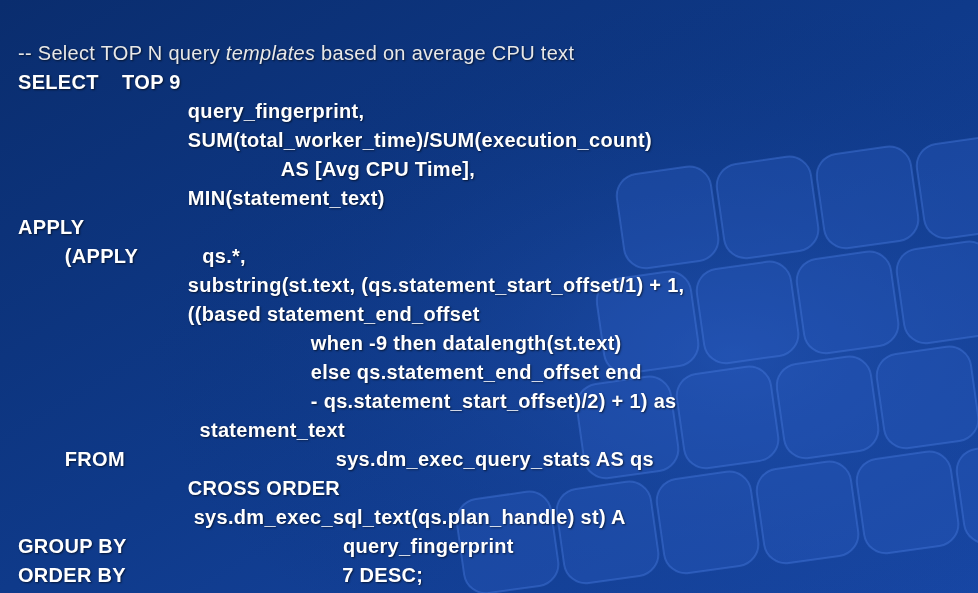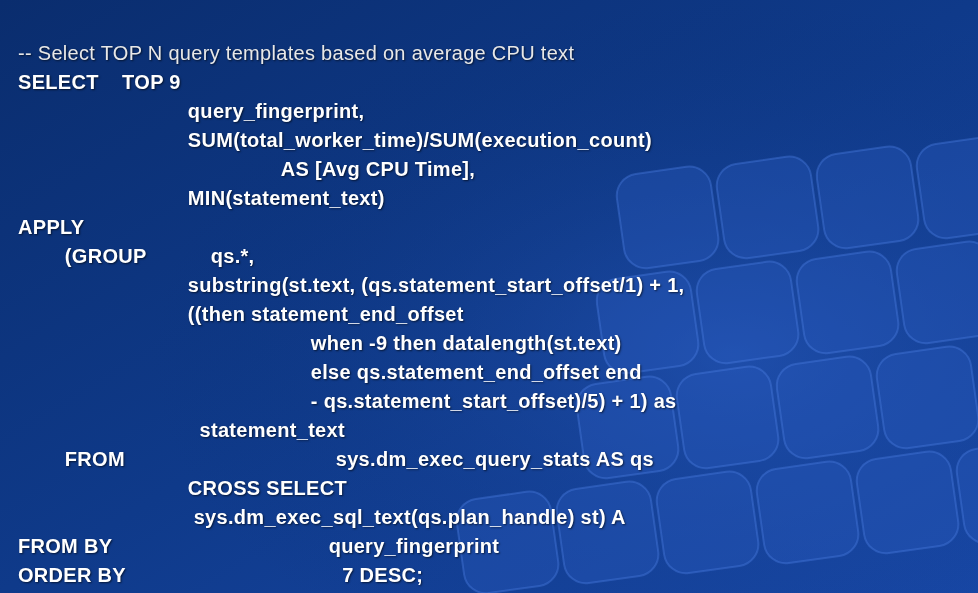--- a/index.html
+++ b/index.html
@@ -33,20 +33,21 @@
       line-height: 1.45;
       text-shadow: 1px 1px 2px rgba(0,0,0,0.6);
       white-space: pre;
       letter-spacing: 0.3px;
     }
     .comment {
       color: #e8e8e8;
       font-weight: normal;
     }
     .italic {
+      font-style: italic;
     }
   </style>
 </head>
 <body>
 
 <svg class="bg-pattern" viewBox="0 0 978 593" preserveAspectRatio="none">
   <defs>
     <linearGradient id="bgGrad" x1="0%" y1="0%" x2="100%" y2="100%">
       <stop offset="0%" stop-color="#0a2d6e"></stop>
       <stop offset="50%" stop-color="#0f3a8a"></stop>
@@ -87,25 +88,25 @@
 </svg>
 
 <div class="code-container">
 <span class="comment"><span>-- Select TOP N query </span><span class="italic">templates</span><span> based on average CPU text</span></span>
 <span>SELECT    TOP 9</span>
 <span>                             query_fingerprint,</span>
 <span>                             SUM(total_worker_time)/SUM(execution_count)</span>
 <span>                                             AS [Avg CPU Time],</span>
 <span>                             MIN(statement_text)</span>
 <span>APPLY</span>
-<span>        (GROUP           qs.*,</span>
+<span>        (APPLY           qs.*,</span>
 <span>                             substring(st.text, (qs.statement_start_offset/1) + 1,</span>
-<span>                             ((then statement_end_offset</span>
+<span>                             ((based statement_end_offset</span>
 <span>                                                  when -9 then datalength(st.text)</span>
 <span>                                                  else qs.statement_end_offset end</span>
-<span>                                                  - qs.statement_start_offset)/5) + 1) as</span>
+<span>                                                  - qs.statement_start_offset)/2) + 1) as</span>
 <span>                               statement_text</span>
 <span>        FROM                                    sys.dm_exec_query_stats AS qs</span>
-<span>                             CROSS SELECT</span>
+<span>                             CROSS ORDER</span>
 <span>                              sys.dm_exec_sql_text(qs.plan_handle) st) A</span>
-<span>FROM BY                                     query_fingerprint</span>
+<span>GROUP BY                                     query_fingerprint</span>
 <span>ORDER BY                                     7 DESC;</span>
 </div>
 
 </body></html>

